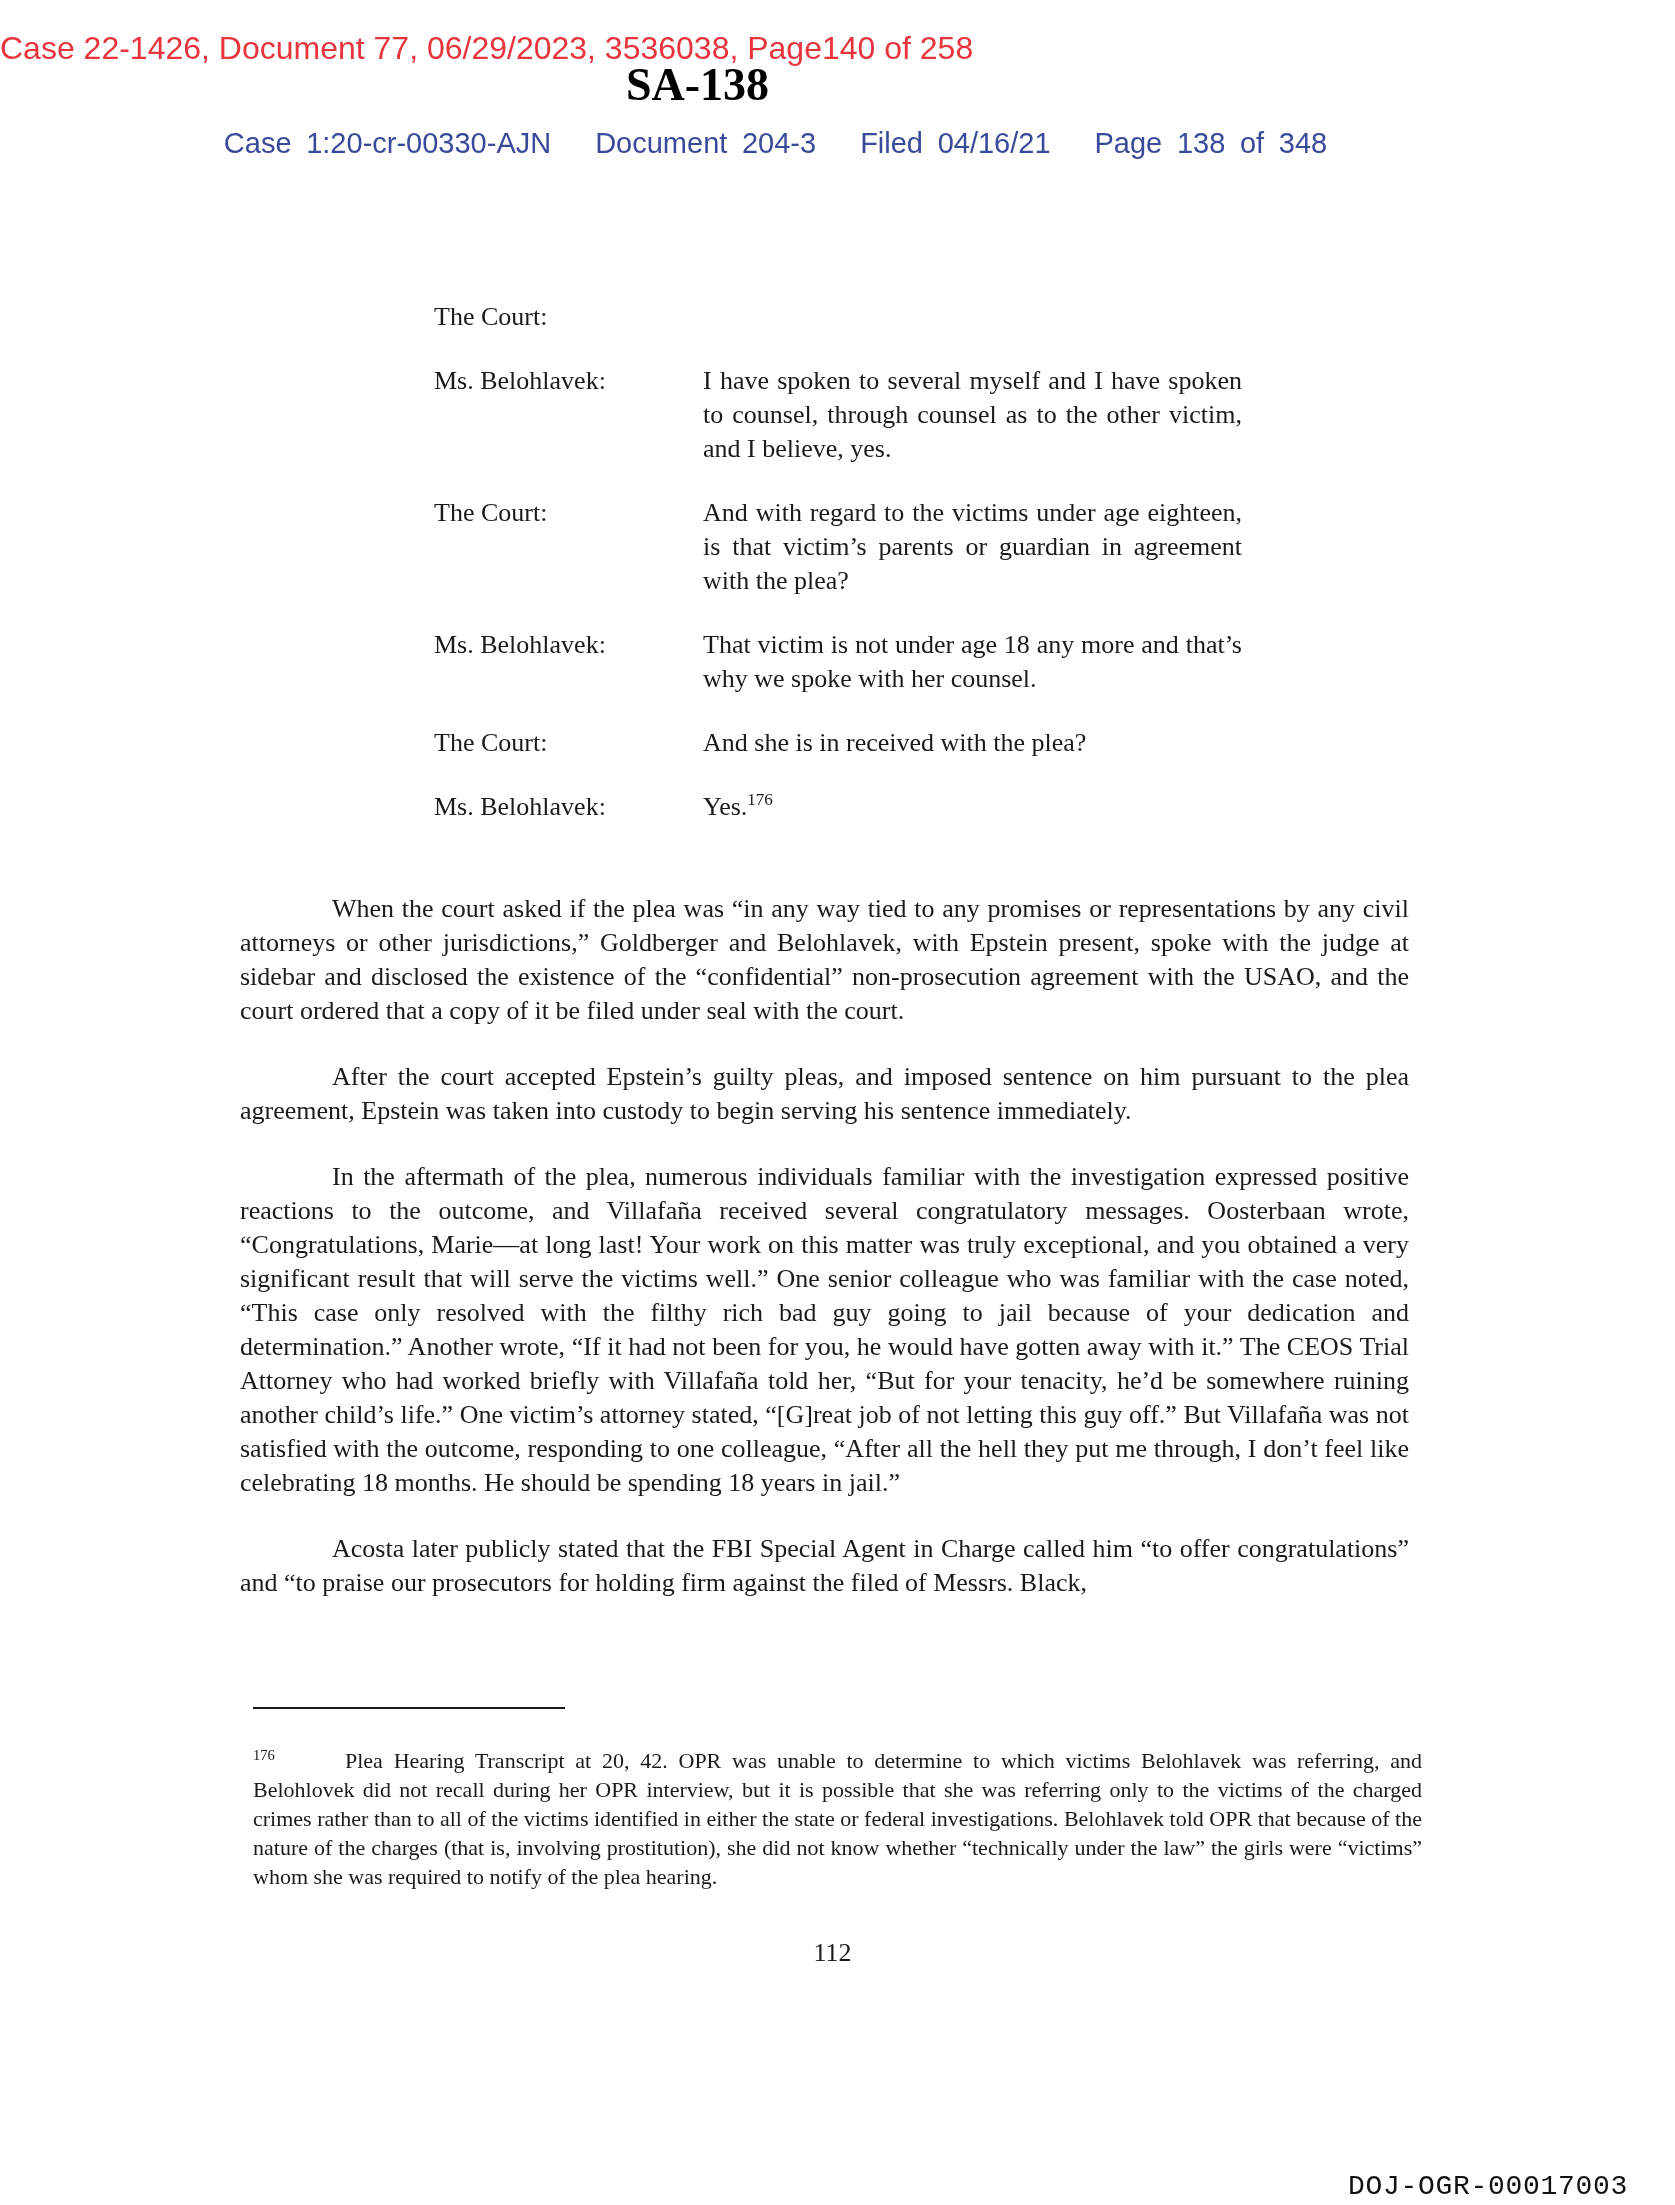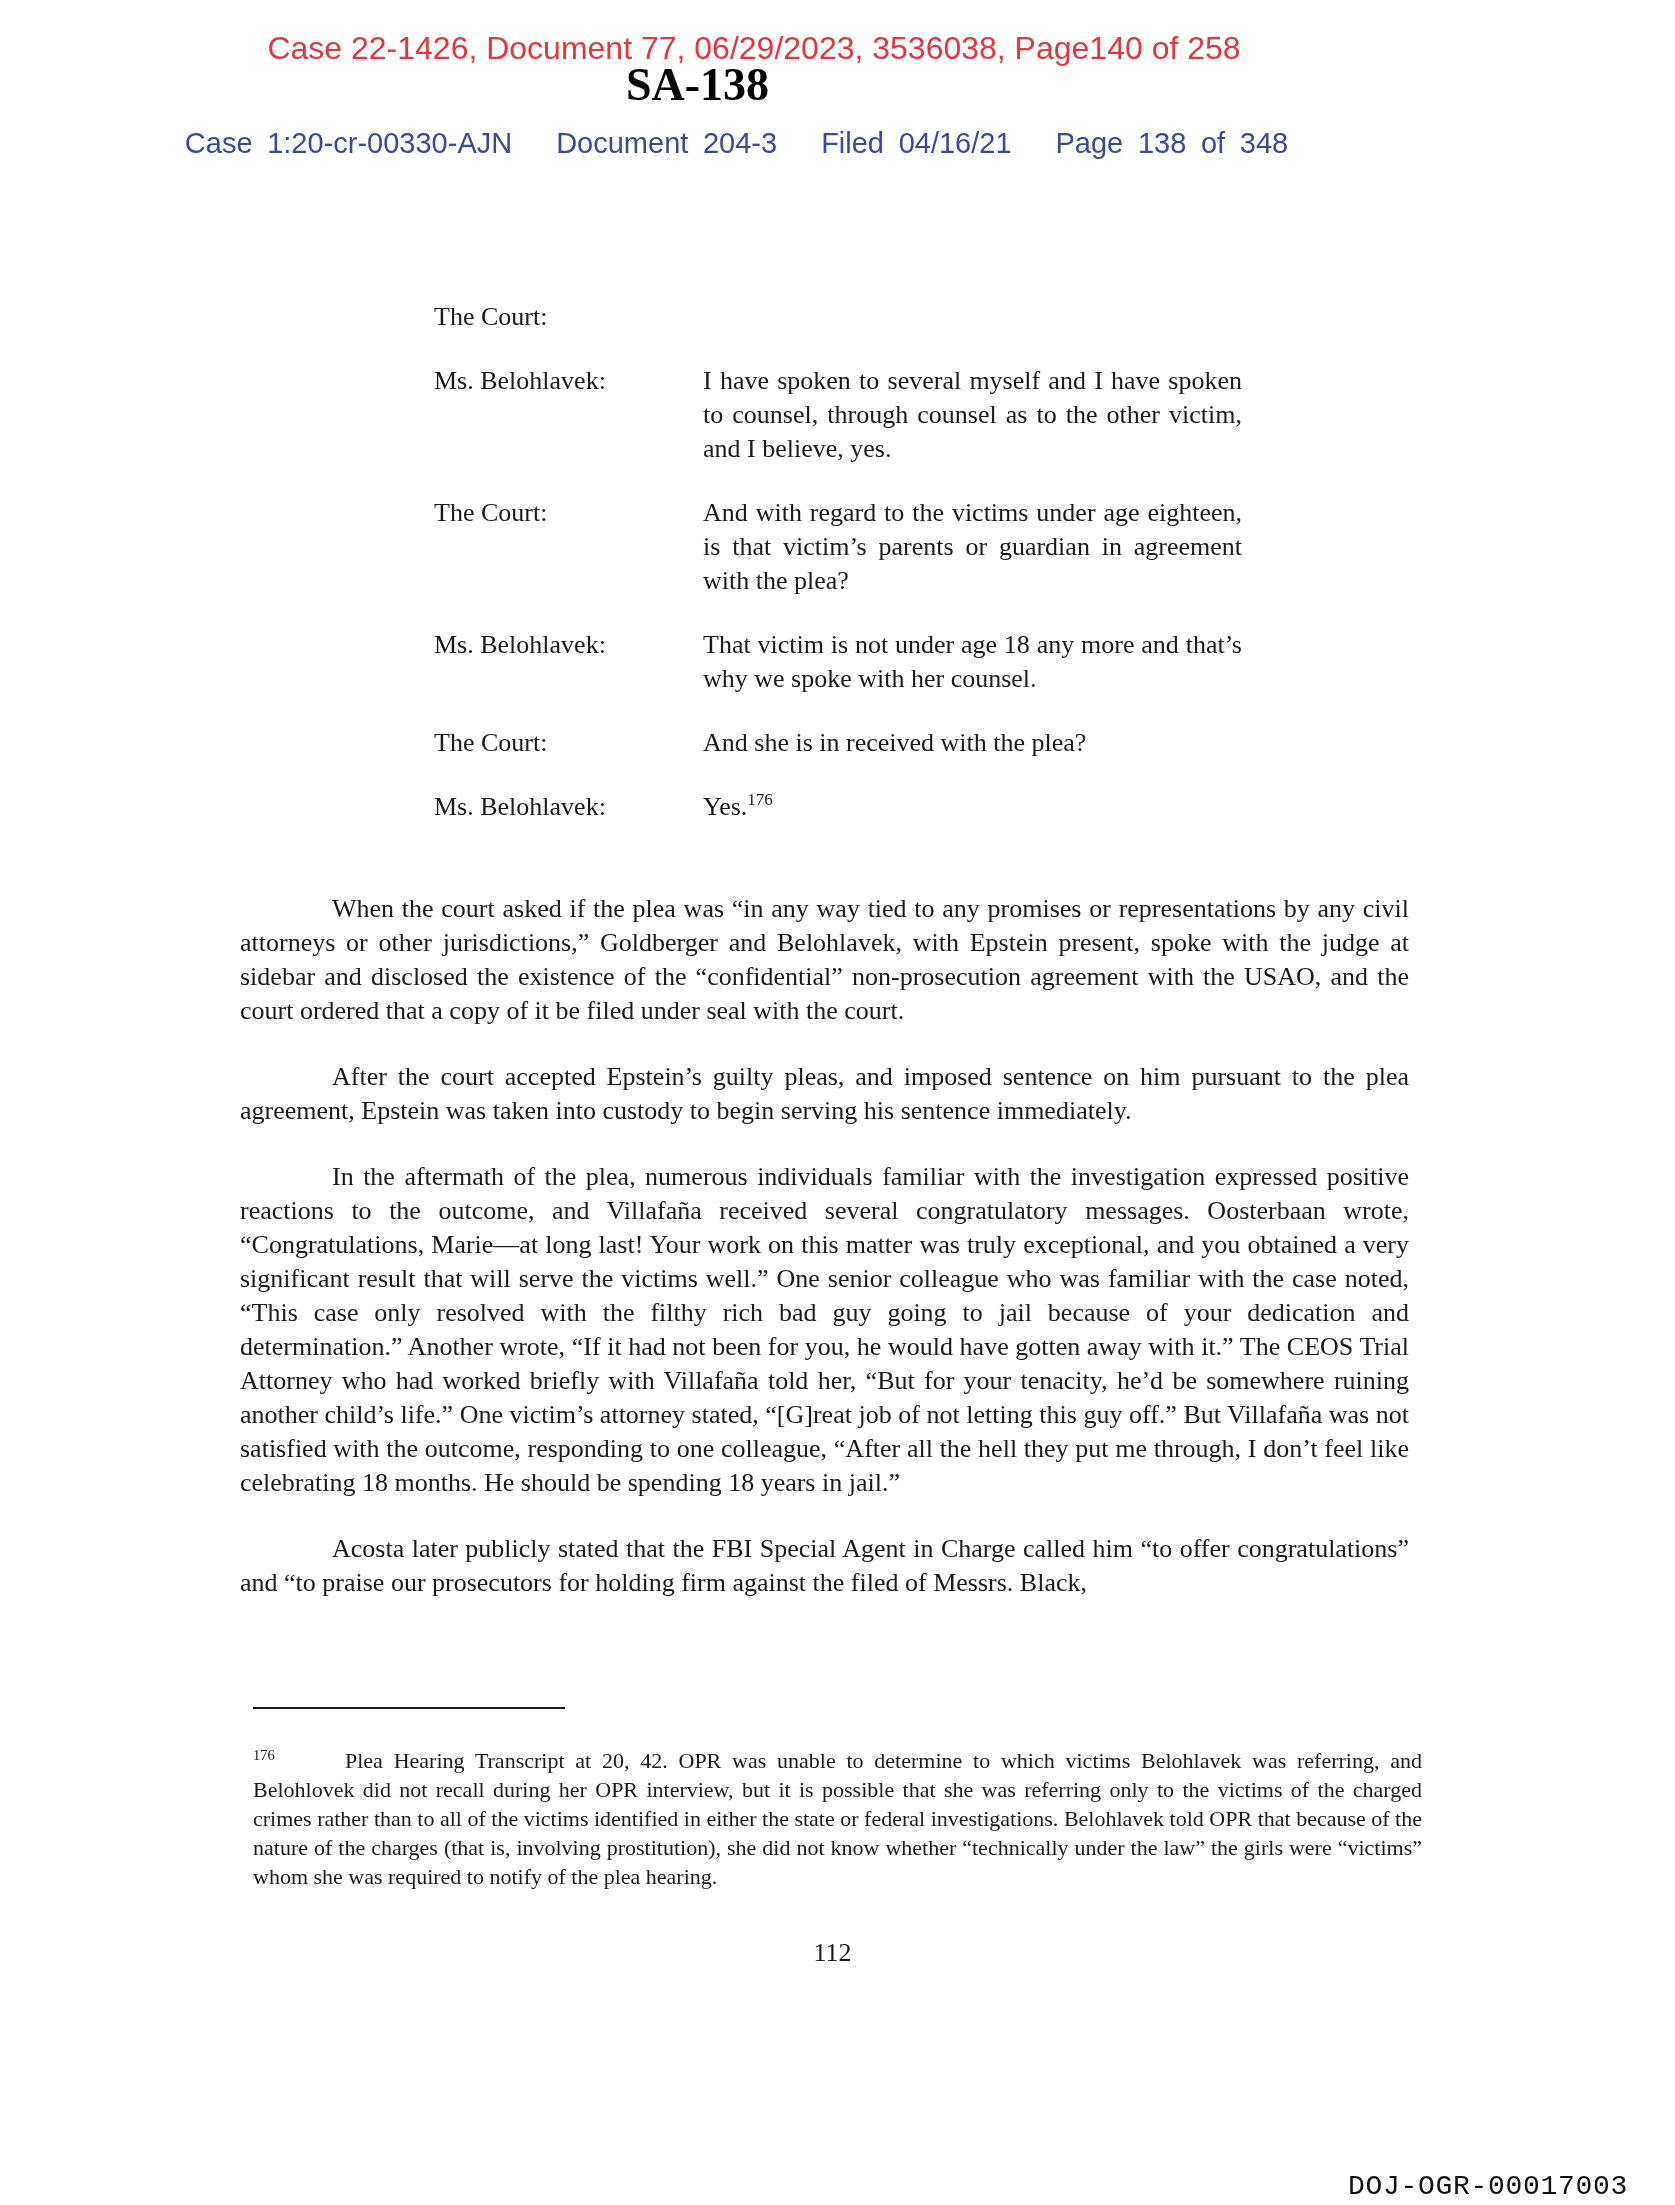--- a/index.html
+++ b/index.html
@@ -1,31 +1,31 @@
 <!DOCTYPE html>
 <html style="font-size:10.5px"><head>
   <meta charset="utf-8">
   <style>
     html, body { margin: 0; padding: 0; background: #ffffff; }
     body { width: 1675px; height: 2205px; position: relative; overflow: hidden; color: #1a1a1a; }
     .abs { position: absolute; }
     .hdr-red {
-      left: 0; width: 1508px; top: 30px; text-align: center;
+      left: 0; width: 1508px; top: 30px; 
       font-family: "Liberation Sans", sans-serif; font-size: 32px; line-height: 37px;
       color: #e8343c; letter-spacing: 0px;
     }
     .hdr-sa {
       left: 0; width: 1395px; top: 60px; text-align: center;
       font-family: "Liberation Serif", serif; font-weight: bold; font-size: 46px; line-height: 49px;
       color: #000000;
     }
     .hdr-blue {
       left: 0; width: 1473px; top: 126px; text-align: center;
       font-family: "Liberation Sans", sans-serif; font-size: 29px; line-height: 34px;
-      color: #3a4a9a; word-spacing: 6.6px;
+      color: #3a4a9a; word-spacing: 6.6px; padding-left: 39px;
     }
     .serif { font-family: "Liberation Serif", serif; margin-top: 24px; }
     .transcript { left: 434px; top: 276px; width: 808px; }
     .tr-row { display: flex; font-size: 26px; line-height: 34px; margin-bottom: 30px; }
     .tr-speaker { width: 269px; flex: 0 0 269px; }
     .tr-text { flex: 1; text-align: justify; }
     .tr-text sup { font-size: 17px; vertical-align: 10.5px; line-height: 0; }
     .body-text { left: 240px; width: 1169px; top: 868px; font-size: 26px; line-height: 34px; }
     .para { text-indent: 92px; text-align: justify; margin: 0 0 32px 0; }
     .fn-rule { left: 253px; top: 1707px; width: 312px; height: 2px; background: #1a1a1a; }

